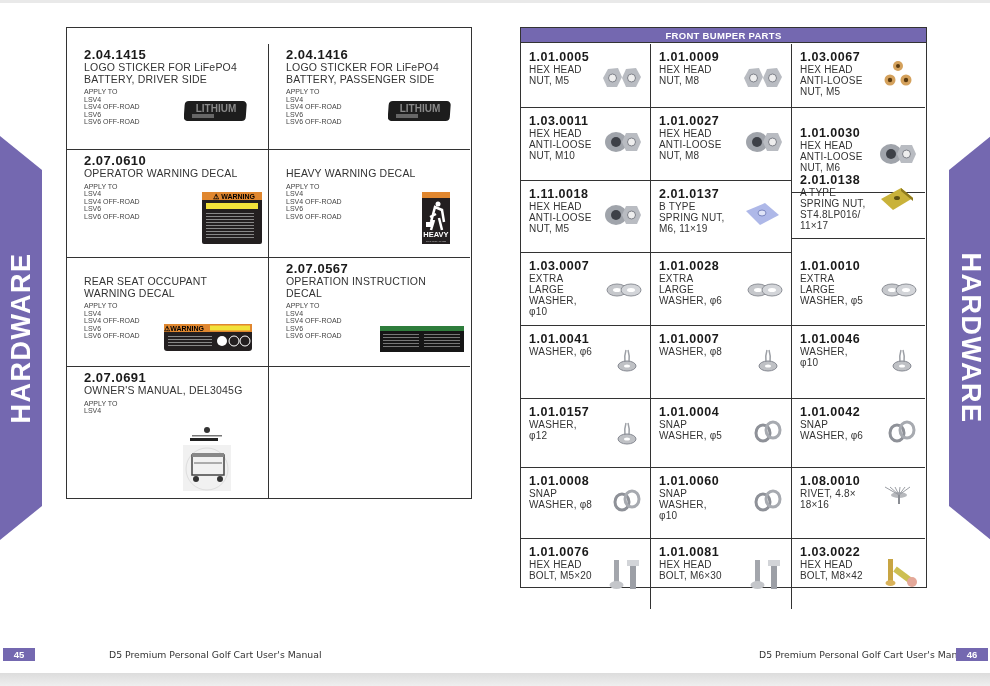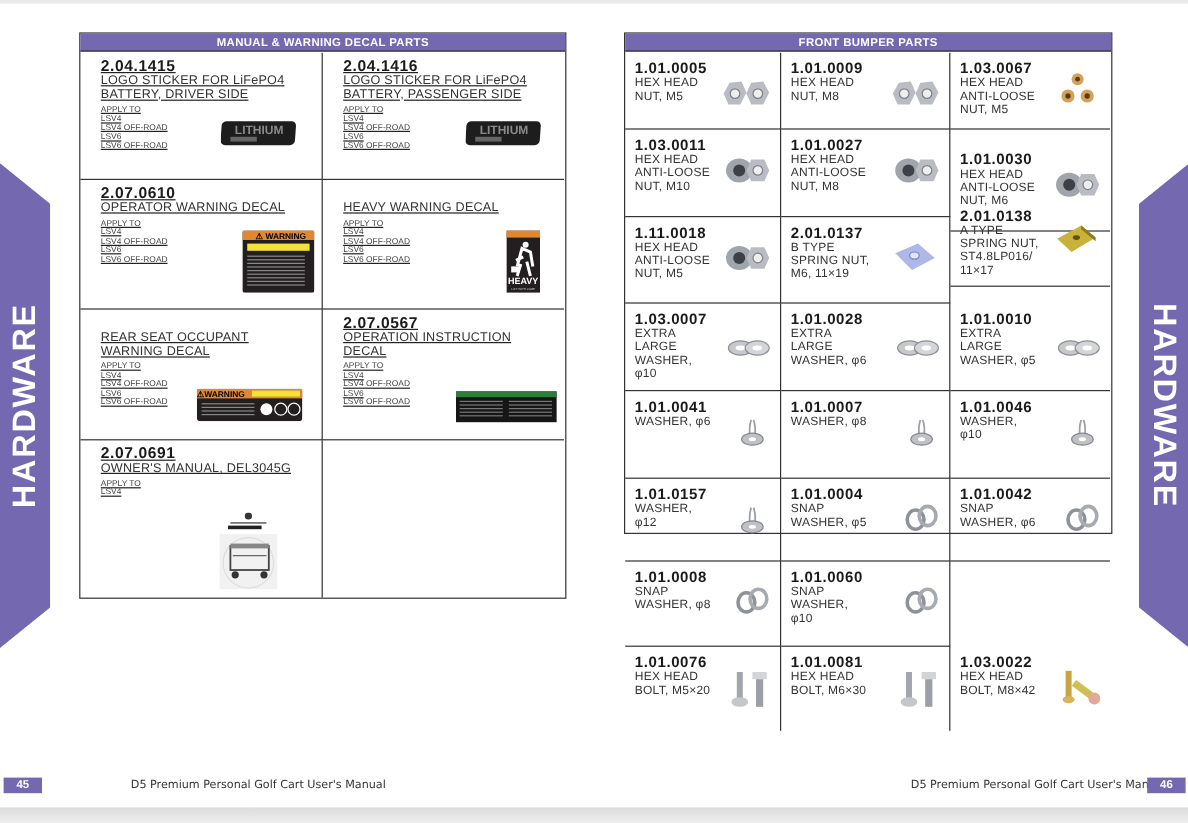--- a/index.html
+++ b/index.html
@@ -18,21 +18,21 @@
   .tbl { position: absolute; border: 1.5px solid #333; background: #fff; }
   .tbl-header { position: absolute; left: 0; top: 0; right: 0; height: 15px; background: #7468b0; color: #fff; font-weight: bold; font-size: 9.5px; text-align: center; line-height: 15px; letter-spacing: 0.3px; border-bottom: 1.5px solid #333; }
   .cell { position: absolute; border-right: 1.5px solid #333; border-bottom: 1.5px solid #333; overflow: hidden; }
   .cell.nr { border-right: none; }
   .cell.nb { border-bottom: none; }
 
   .code { font-weight: bold; font-size: 13px; letter-spacing: 0.5px; color: #1a1a1a; }
   .desc { font-size: 10.5px; line-height: 11px; color: #333; letter-spacing: 0.2px; }
   .apply { font-size: 7px; line-height: 7.6px; color: #444; margin-top: 3px; }
 
-  #decal .cell { padding: 4px 0 0 17px; text-decoration: underline; }
+  #decal .cell { padding: 4px 0 0 17px; }
   #decal .code { font-size: 13px; line-height: 14px; }
   #decal .desc { font-size: 10.5px; line-height: 11.5px; }
 
   #bumper .cell { padding: 6px 17px 0 8px; }
   #bumper .code { font-size: 12.5px; line-height: 14px; }
   #bumper .desc { font-size: 10px; line-height: 11px; }
 
   .img { position: absolute; }
 
   .footer-num { position: absolute; top: 648px; width: 32px; height: 13px; background: #7468b0; color: #fff; font-size: 9.5px; font-weight: bold; text-align: center; line-height: 13px; }
@@ -45,21 +45,20 @@
 <div class="shadow"></div>
 
 <div class="side-tab left">
     <span>HARDWARE</span>
   </div>
 <div class="side-tab right">
     <span>HARDWARE</span>
   </div>
 
 <div class="tbl" id="decal" style="left:66px; top:27px; width:406px; height:472px;">
-  <div class="tbl-header">MANUAL &amp; WARNING DECAL PARTS</div>
 <div class="cell " style="left: 0px; top: 16px; width: 202px; height: 106px;">
       <div class="code">2.04.1415</div>
       <div class="desc">LOGO STICKER FOR LiFePO4</div>
       <div class="desc">BATTERY, DRIVER SIDE</div>
       <div class="apply">
         <div>APPLY TO</div>
         <div>LSV4</div>
         <div>LSV4 OFF-ROAD</div>
         <div>LSV6</div>
         <div>LSV6 OFF-ROAD</div>
@@ -200,21 +199,21 @@
           <rect x="12" y="28" width="32" height="20" fill="none" stroke="#444" stroke-width="1.5"></rect>
           <rect x="12" y="26" width="32" height="4" fill="#888"></rect>
           <circle cx="16" cy="52" r="3" fill="#333"></circle>
           <circle cx="40" cy="52" r="3" fill="#333"></circle>
           <line x1="14" y1="36" x2="42" y2="36" stroke="#666"></line>
         </svg></div>
     </div>
     <div class="cell nr nb" style="left: 202px; top: 339px; width: 201px; height: 131px;"></div>
   </div>
 
-<div class="tbl" id="bumper" style="left:520px; top:27px; width:407px; height:418px;">
+<div class="tbl" id="bumper" style="left:520px; top:27px; width:407px; height:561px;">
   <div class="tbl-header">FRONT BUMPER PARTS</div>
 <div class="cell " style="left: 0px; top: 16px; width: 130px; height: 64px;">
       <div class="code">1.01.0005</div>
       <div class="desc">HEX HEAD</div>
       <div class="desc">NUT, M5</div>
       <div class="img" style="right: 8px; top: 22px;"><svg width="40" height="24" viewBox="0 0 40 24">
           <polygon points="6,3 16,2 20,11 15,21 5,21 1,12" fill="#b9bcc2"></polygon>
           <circle cx="10.5" cy="12" r="4" fill="#eee" stroke="#7d8088"></circle>
           <polygon points="24,3 34,2 39,11 34,21 24,21 20,12" fill="#b9bcc2"></polygon>
           <circle cx="29.5" cy="12" r="4" fill="#eee" stroke="#7d8088"></circle>
@@ -420,20 +419,35 @@
     <div class="cell " style="left: 130px; top: 440px; width: 141px; height: 71px;">
       <div class="code">1.01.0060</div>
       <div class="desc">SNAP</div>
       <div class="desc">WASHER,</div>
       <div class="desc">φ10</div>
       <div class="img" style="right: 8px; top: 20px;"><svg width="30" height="24" viewBox="0 0 30 24">
           <ellipse cx="10" cy="14" rx="7" ry="8" fill="none" stroke="#8e9198" stroke-width="3"></ellipse>
           <ellipse cx="20" cy="11" rx="7" ry="8" fill="none" stroke="#a7aab0" stroke-width="3"></ellipse>
         </svg></div>
     </div>
+    <div class="cell nr " style="left: 271px; top: 440px; width: 133px; height: 71px;">
+      <div class="code">1.08.0010</div>
+      <div class="desc">RIVET, 4.8×</div>
+      <div class="desc">18×16</div>
+      <div class="img" style="right: 10px; top: 16px;"><svg width="32" height="22" viewBox="0 0 32 22">
+          <ellipse cx="16" cy="11" rx="8" ry="3" fill="#b7b9bd"></ellipse>
+          <line x1="2" y1="3" x2="16" y2="11" stroke="#9a9da3"></line>
+          <line x1="7" y1="3" x2="16" y2="11" stroke="#9a9da3"></line>
+          <line x1="12" y1="3" x2="16" y2="11" stroke="#9a9da3"></line>
+          <line x1="17" y1="3" x2="16" y2="11" stroke="#9a9da3"></line>
+          <line x1="22" y1="3" x2="16" y2="11" stroke="#9a9da3"></line>
+          <line x1="27" y1="3" x2="16" y2="11" stroke="#9a9da3"></line>
+          <line x1="16" y1="11" x2="16" y2="20" stroke="#8a8d93" stroke-width="2"></line>
+        </svg></div>
+    </div>
     <div class="cell nb" style="left: 0px; top: 511px; width: 130px; height: 70px;">
       <div class="code">1.01.0076</div>
       <div class="desc">HEX HEAD</div>
       <div class="desc">BOLT, M5×20</div>
       <div class="img" style="right: 8px; top: 18px;"><svg width="34" height="34" viewBox="0 0 34 34">
           <rect x="6" y="3" width="5" height="22" fill="#a3a6ac"></rect>
           <ellipse cx="8.5" cy="28" rx="7" ry="4" fill="#c4c6ca"></ellipse>
           <rect x="19" y="3" width="12" height="6" fill="#d2d4d8"></rect>
           <rect x="22" y="9" width="6" height="23" fill="#9c9fa6"></rect>
         </svg></div>

